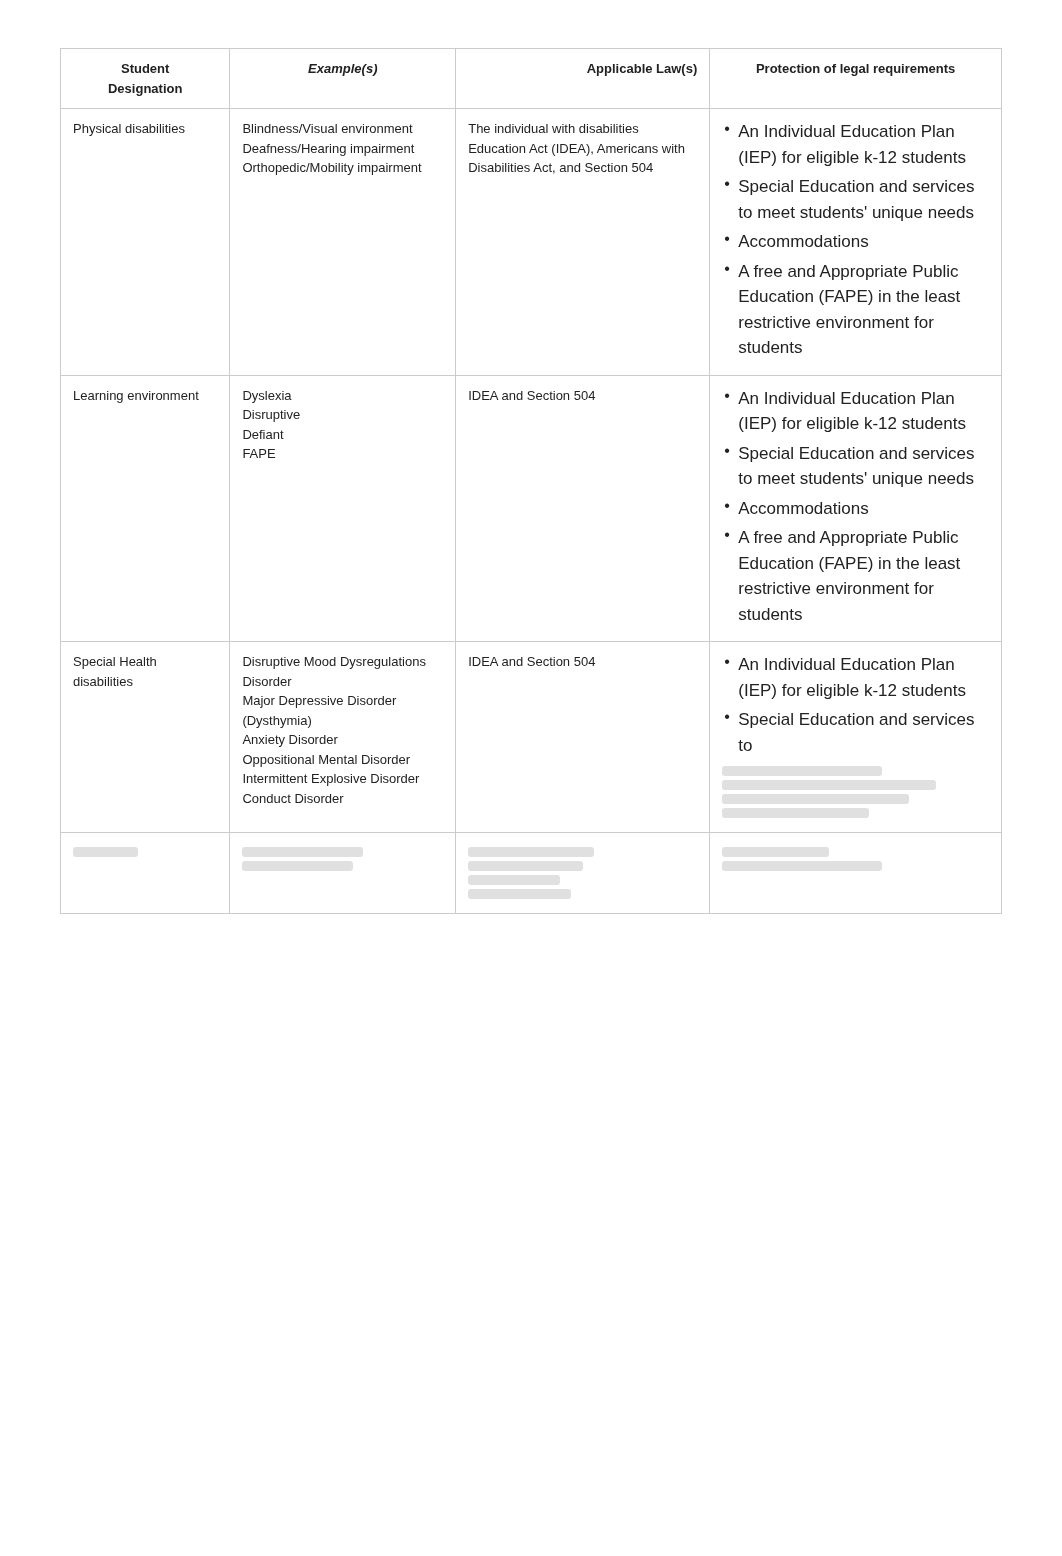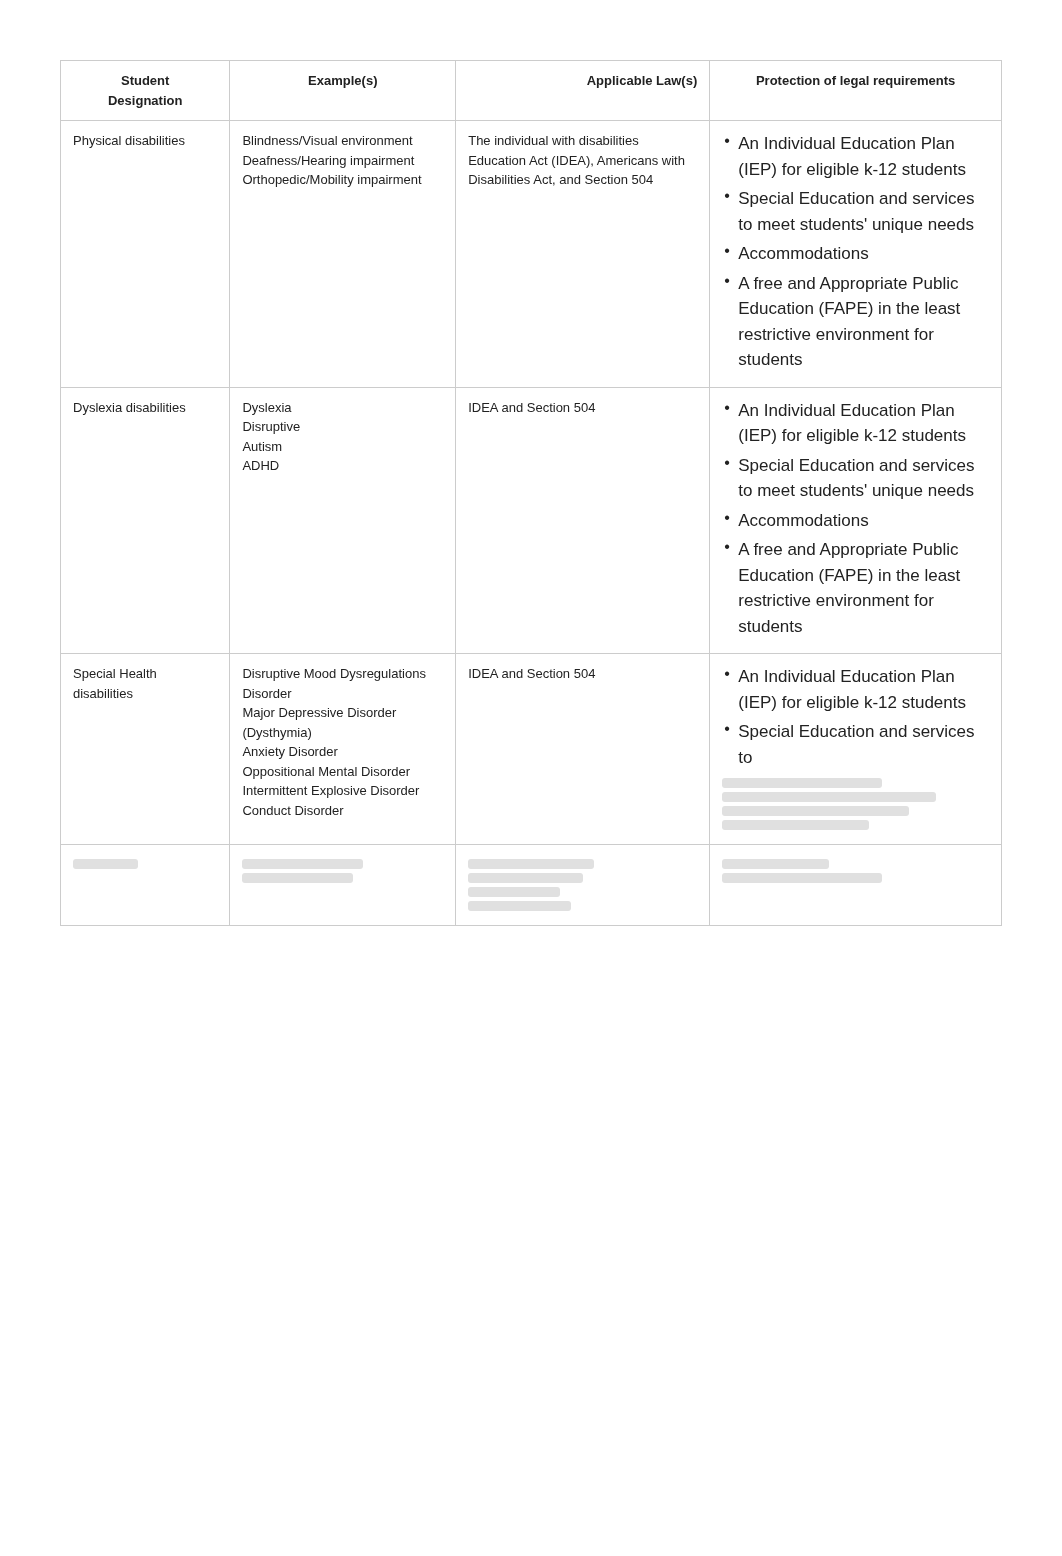--- a/index.html
+++ b/index.html
@@ -10,21 +10,21 @@
       color: #222;
       padding: 40px 60px;
       width: 1062px;
       min-height: 1556px;
     }
 
     .table-container {
       width: 100%;
       border-collapse: collapse;
       border: 1px solid #ccc;
-      margin-top: 20px;
+      margin-top: 8px;
       padding-left: 32px;
     }
 
     table {
       width: 100%;
       border-collapse: collapse;
     }
 
     th, td {
       border: 1px solid #ccc;
@@ -34,21 +34,21 @@
       line-height: 1.5;
     }
 
     th {
       background: #fff;
       font-weight: bold;
       font-size: 13px;
     }
 
     .col-designation { width: 18%; }
-    .col-examples { width: 24%; }
+    .col-examples { width: 24%; font-style: italic; }
     .col-laws { width: 27%; text-align: right; }
     .col-protection { width: 31%; }
 
     ul.bullet-list {
       list-style: none;
       padding: 0;
       margin: 0;
     }
     ul.bullet-list li {
       padding-left: 16px;
@@ -111,26 +111,26 @@
         <td>
           <ul class="bullet-list">
             <li>An Individual Education Plan (IEP) for eligible k-12 students</li>
             <li>Special Education and services to meet students' unique needs</li>
             <li>Accommodations</li>
             <li>A free and Appropriate Public Education (FAPE) in the least restrictive environment for students</li>
           </ul>
         </td>
       </tr>
       <tr>
-        <td>Dyslexia disabilities</td>
+        <td>Learning environment</td>
         <td>
           <div>Dyslexia</div>
           <div>Disruptive</div>
-          <div>Autism</div>
-          <div>ADHD</div>
+          <div>Defiant</div>
+          <div>FAPE</div>
         </td>
         <td>IDEA and Section 504</td>
         <td>
           <ul class="bullet-list">
             <li>An Individual Education Plan (IEP) for eligible k-12 students</li>
             <li>Special Education and services to meet students' unique needs</li>
             <li>Accommodations</li>
             <li>A free and Appropriate Public Education (FAPE) in the least restrictive environment for students</li>
           </ul>
         </td>

